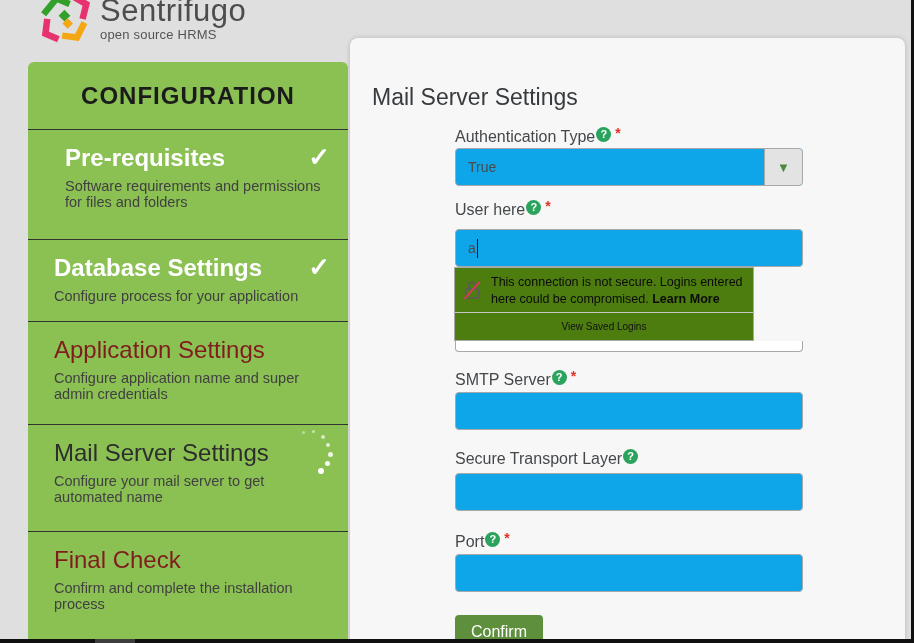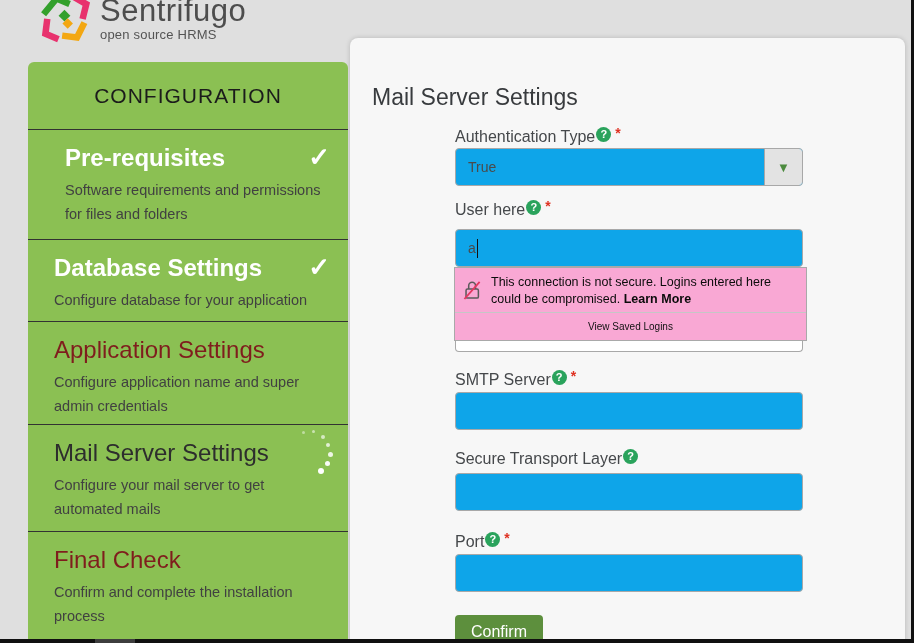--- a/index.html
+++ b/index.html
@@ -21,34 +21,35 @@
   .logo-title{font-size:31px;color:#4d4d4d;letter-spacing:.5px;line-height:30px;}
   .logo-subtitle{font-size:13px;color:#545454;margin-top:1px;letter-spacing:.2px;}
 
   
   .sidebar{
     position:absolute;left:28px;top:62px;width:320px;height:578px;
     background:#8bc053;border-radius:6px 6px 0 0;z-index:1;
   }
   .sidebar-header{
     box-sizing:border-box;height:68px;display:flex;align-items:center;justify-content:center;
-    font-size:21px;color:#1b1b1b;letter-spacing:1px;
+    font-size:24px;color:#1b1b1b;letter-spacing:1px;
     border-bottom:1px solid #323232;
+    font-weight:bold;
   }
   .step{box-sizing:border-box;position:relative;padding:13px 14px 0 26px;border-bottom:1px solid #323232;cursor:pointer;}
   .step.i0{height:110px;padding-left:37px;}
   .step.i1{height:82px;}
   .step.i2{height:103px;}
   .step.i3{height:107px;}
   .step.i4{height:108px;border-bottom:none;}
   .step-title{font-size:24px;line-height:30px;margin-bottom:5px;}
   .step.completed .step-title{color:#ffffff;font-weight:bold;}
   .step.active .step-title{color:#2d2d2d;font-weight:normal;}
   .step.pending .step-title{color:#7f1d1d;font-weight:normal;}
-  .step-desc{font-size:14.5px;line-height:24px;color:#414141;width:275px;}
+  .step-desc{font-size:14.5px;line-height:16px;color:#414141;width:275px;}
   .check{position:absolute;right:18px;top:12px;color:#ffffff;font-size:26px;font-weight:bold;}
 
   
   .spinner{position:absolute;right:10px;top:2px;width:40px;height:48px;}
   .spinner .dot{position:absolute;background:#ffffff;border-radius:50%;}
   .d1{left:4px;top:4px;width:3px;height:3px;opacity:.45;}
   .d2{left:14px;top:3px;width:3px;height:3px;opacity:.55;}
   .d3{left:23px;top:8px;width:4px;height:4px;opacity:.65;}
   .d4{left:28px;top:16px;width:4px;height:4px;opacity:.75;}
   .d5{left:30px;top:25px;width:5px;height:5px;opacity:.85;}
@@ -90,21 +91,21 @@
   .gap9{height:9px;}
   .gap16{height:16px;}
   .gap19{height:19px;}
   .gap23{height:23px;}
   .input-after-label{margin-top:2px;}
 
   .caret{display:inline-block;width:1px;height:19px;background:#111;margin-left:1px;}
 
   
   .fx-popup{
-    box-sizing:border-box;width:353px;margin-left:-1px;background:#f9a8d4;
+    box-sizing:border-box;width:300px;margin-left:-1px;background:#4d7c0f;
     border:1px solid #a9a9a9;position:relative;z-index:5;
   }
   .fx-msg{
     box-sizing:border-box;min-height:44px;padding:6px 8px 5px 36px;position:relative;
     font-size:12.5px;line-height:16.5px;color:#0b0b0b;
     border-bottom:1px solid #c6c6c6;
   }
   .fx-lock{position:absolute;left:8px;top:11px;width:19px;height:22px;}
   .fx-learn{font-weight:bold;cursor:pointer;}
   .fx-view{
@@ -151,40 +152,40 @@
 
   <div class="step i0 completed">
     <div class="step-title">Pre-requisites</div>
     <span class="check">✓</span>
     <div class="step-desc">Software requirements and permissions for files and folders</div>
   </div>
 
   <div class="step i1 completed">
     <div class="step-title">Database Settings</div>
     <span class="check">✓</span>
-    <div class="step-desc">Configure database for your application</div>
+    <div class="step-desc">Configure process for your application</div>
   </div>
 
   <div class="step i2 pending">
     <div class="step-title">Application Settings</div>
     <div class="step-desc">Configure application name and super admin credentials</div>
   </div>
 
   <div class="step i3 active">
     <div class="step-title">Mail Server Settings</div>
     <div class="spinner">
       <span class="dot d1"></span>
         <span class="dot d2"></span>
         <span class="dot d3"></span>
       <span class="dot d4"></span>
         <span class="dot d5"></span>
         <span class="dot d6"></span>
       <span class="dot d7"></span>
     </div>
-    <div class="step-desc">Configure your mail server to get automated mails</div>
+    <div class="step-desc">Configure your mail server to get automated name</div>
   </div>
 
   <div class="step i4 pending">
     <div class="step-title">Final Check</div>
     <div class="step-desc">Confirm and complete the installation process</div>
   </div>
 </aside>
 
 <main class="panel">
   <h1 class="panel-title">Mail Server Settings</h1>

